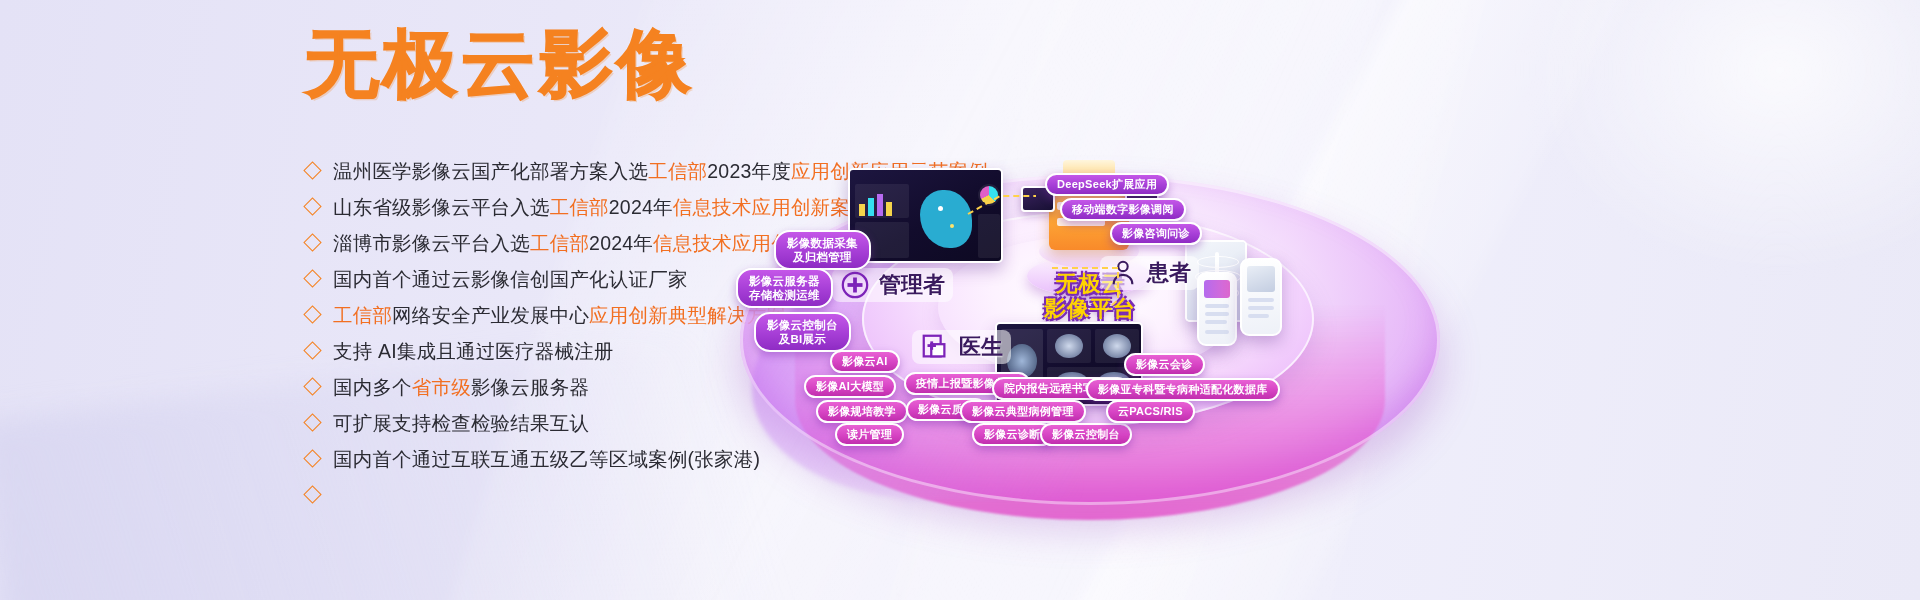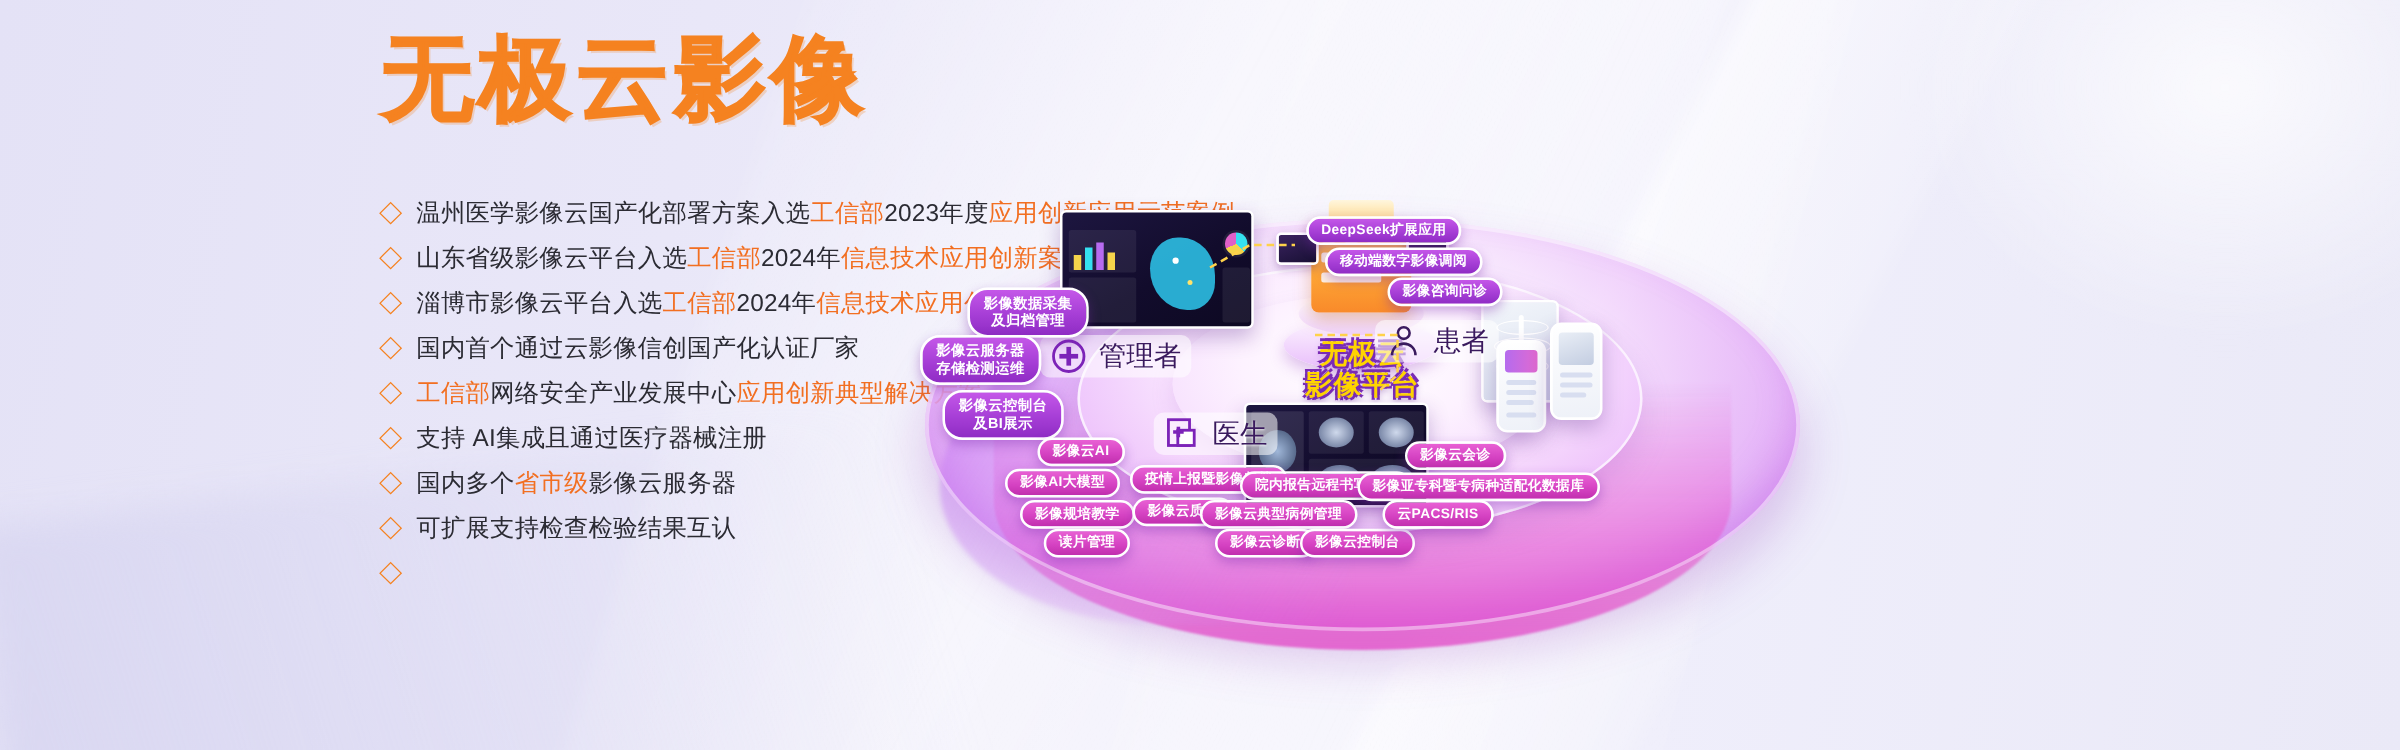--- a/index.html
+++ b/index.html
@@ -170,21 +170,21 @@
     font-family: "DejaVu Sans", "Liberation Sans", sans-serif;
   }
 
   
   .role {
     position: absolute; display: flex; align-items: center; gap: 9px;
     background: rgba(255,255,255,.55);
     padding: 2px 8px; border-radius: 8px;
   }
   .role .rtxt {
-    font-size: 22px; font-weight: 400; color: #3a1a5e;
+    font-size: 22px; font-weight: 700; color: #3a1a5e;
     text-shadow: 0 1px 2px rgba(255,255,255,.9);
   }
   .role-icon { width: 30px; height: 30px; flex: 0 0 auto; }
 
   
   .pill {
     position: absolute;
     background: linear-gradient(180deg, #c457e8 0%, #a63ed6 55%, #8f2cc4 100%);
     color: #ffffff;
     border: 2px solid #ffffff;
@@ -260,20 +260,24 @@
           <span class="diamond"></span>
           <span class="btxt"><span>支持 AI集成且通过医疗器械注册</span></span>
         </div>
         <div class="bullet">
           <span class="diamond"></span>
           <span class="btxt"><span>国内多个</span><span class="hl">省市级</span><span>影像云服务器</span></span>
         </div>
         <div class="bullet">
           <span class="diamond"></span>
           <span class="btxt"><span>可扩展支持检查检验结果互认</span></span>
+        </div>
+        <div class="bullet">
+          <span class="diamond"></span>
+          <span class="btxt"><span>国内首个通过互联互通五级乙等区域案例(张家港)</span></span>
         </div>
         <div class="bullet">
           <span class="diamond"></span>
         </div>
       </div>
   </div>
 
   <div id="diagram">
 
     <div class="disc disc-outer-side"></div>
@@ -368,21 +372,21 @@
 
     <div class="role" style="left:132px;top:268px;">
       <svg class="role-icon" viewBox="0 0 32 32">
         <circle cx="16" cy="16" r="13" fill="none" stroke="#7c23b8" stroke-width="2.4"></circle>
         <rect x="14" y="8" width="4" height="16" fill="#7c23b8"></rect>
         <rect x="8" y="14" width="16" height="4" fill="#7c23b8"></rect>
       </svg>
       <span class="rtxt">管理者</span>
     </div>
 
-    <div class="role" style="left:212px;top:330px;margin-left:11px;">
+    <div class="role" style="left:212px;top:330px;">
       <svg class="role-icon" viewBox="0 0 32 32">
         <rect x="4" y="4" width="18" height="22" fill="none" stroke="#7c23b8" stroke-width="2.4"></rect>
         <rect x="12" y="13" width="14" height="13" fill="#ffffff" stroke="#7c23b8" stroke-width="2.4"></rect>
         <rect x="11" y="10" width="3" height="9" fill="#7c23b8"></rect>
         <rect x="8" y="13" width="9" height="3" fill="#7c23b8"></rect>
       </svg>
       <span class="rtxt">医生</span>
     </div>
 
     <div class="role" style="left:400px;top:256px;">

